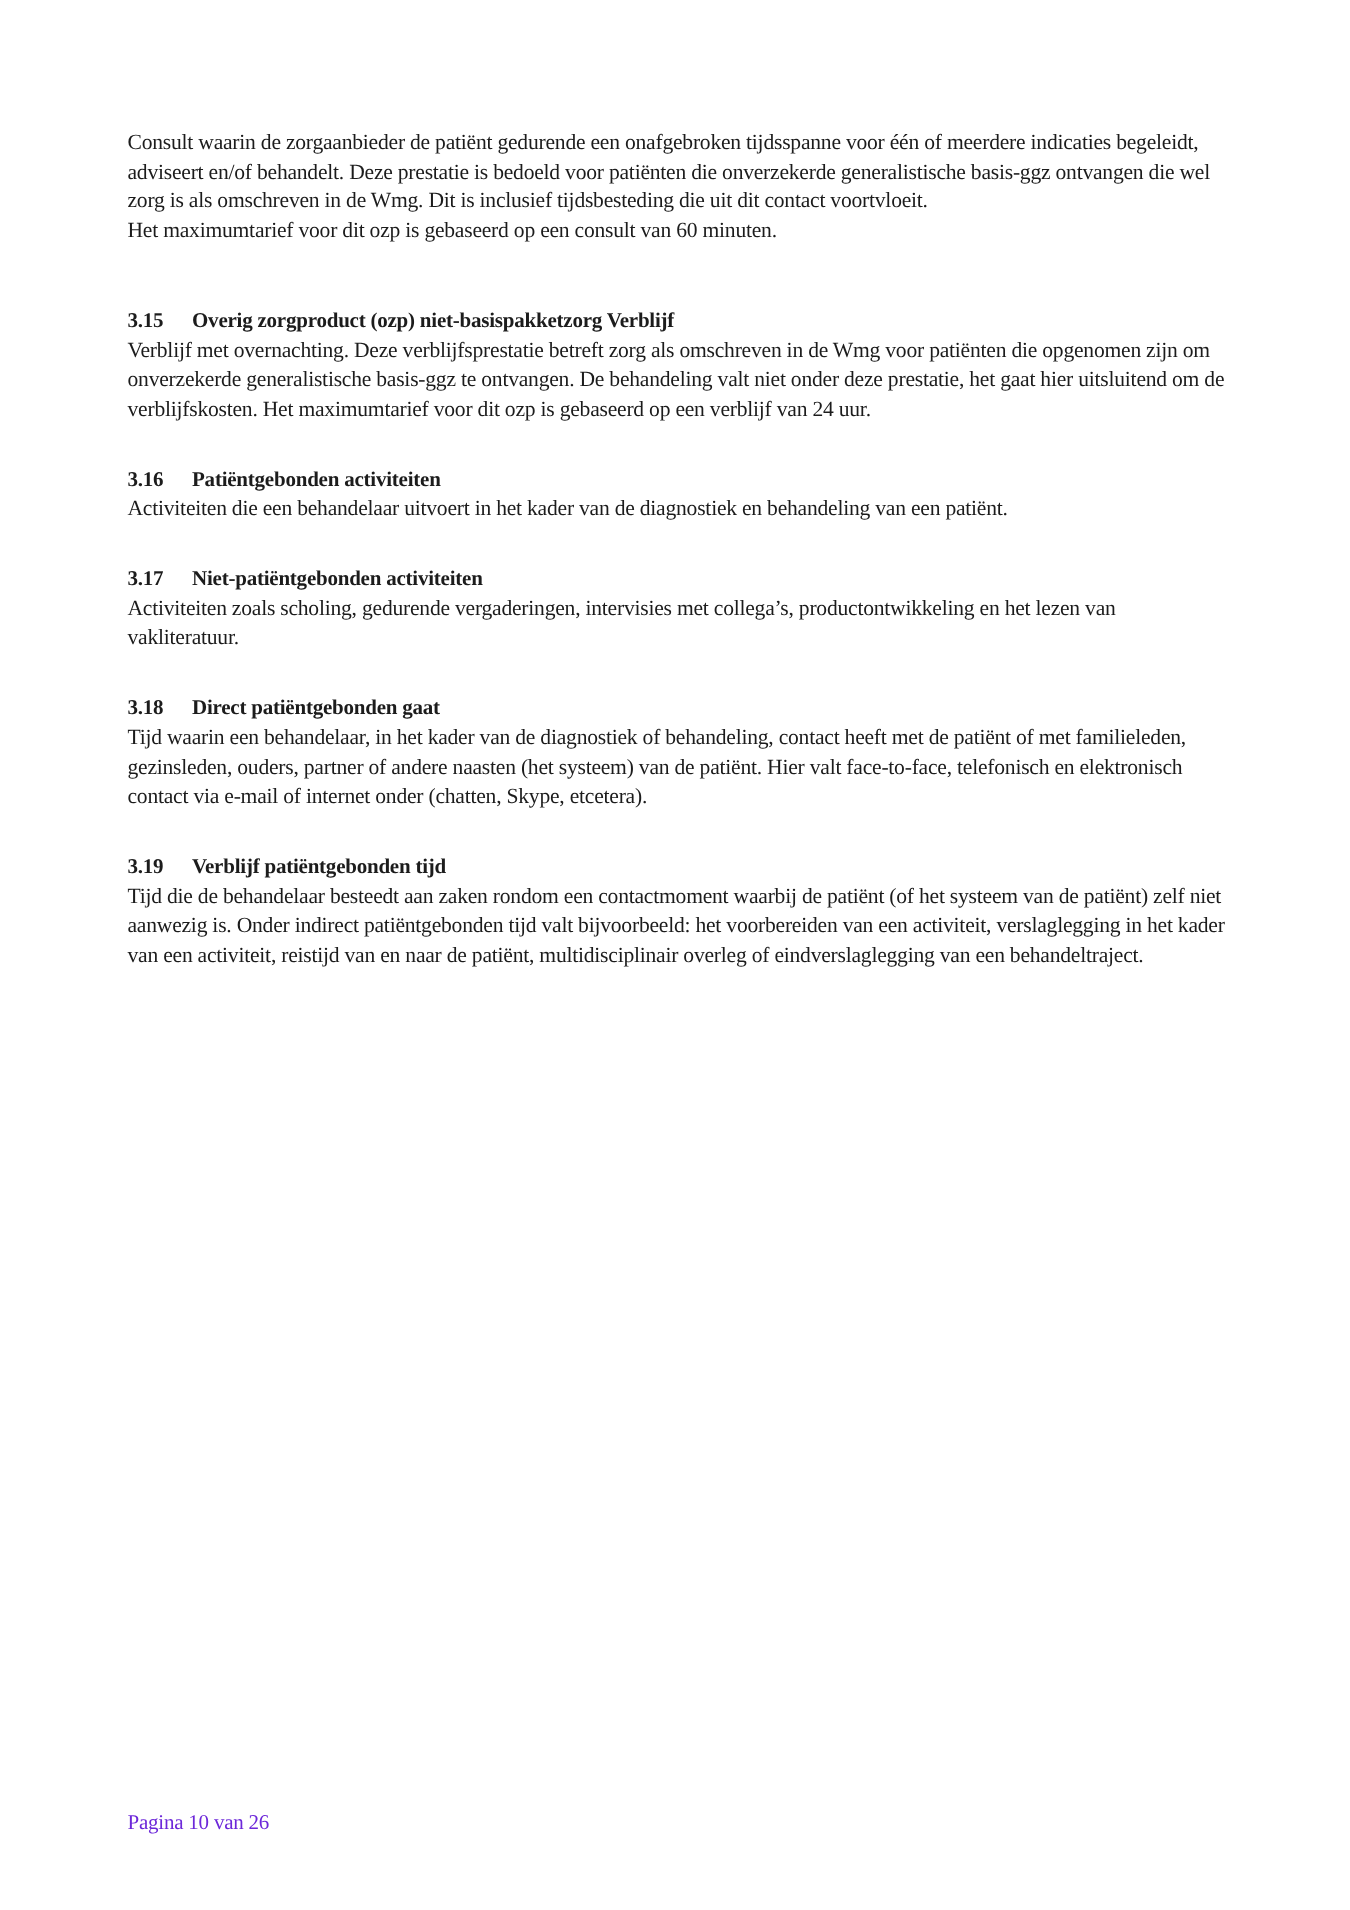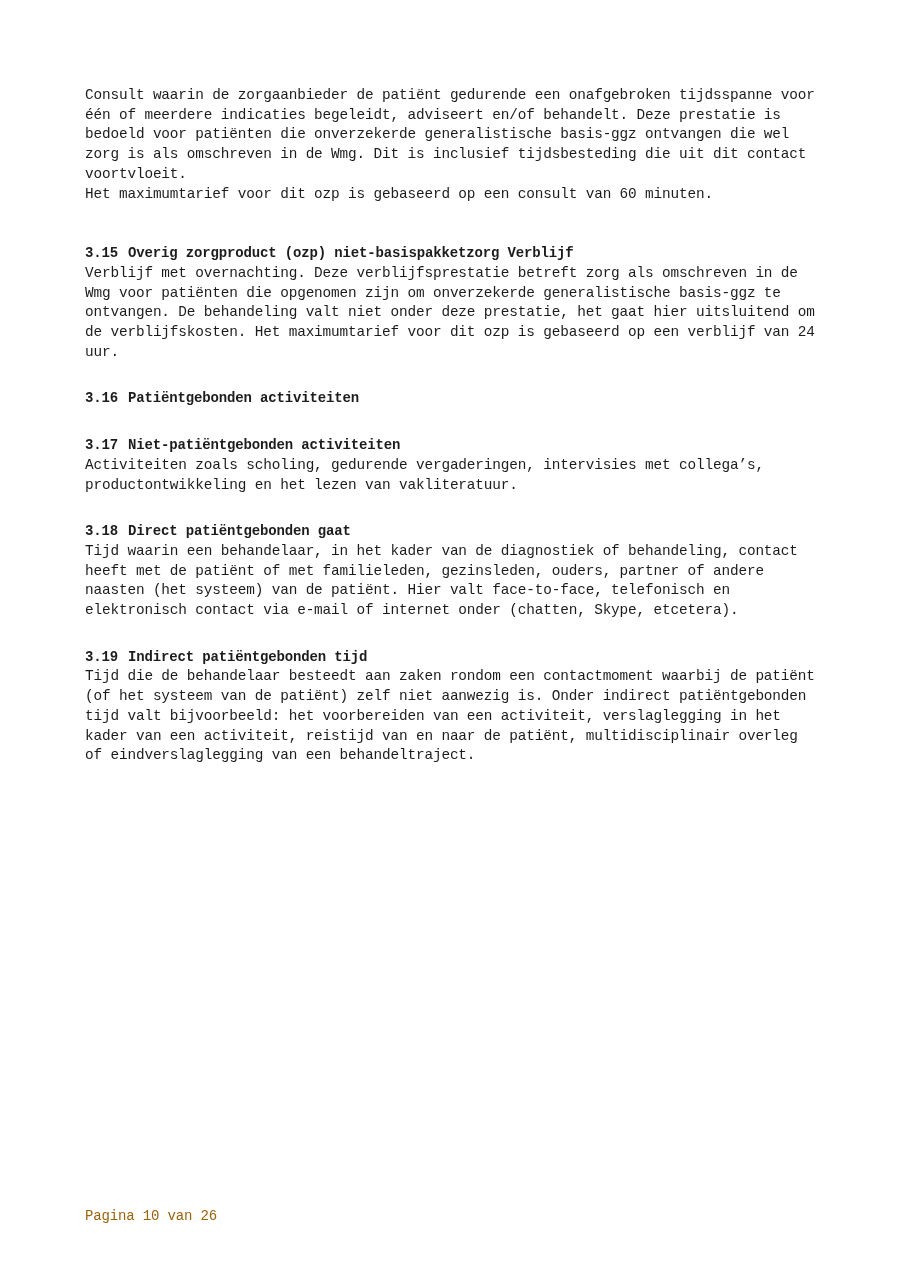--- a/index.html
+++ b/index.html
@@ -5,21 +5,21 @@
   html, body {
     margin: 0;
     padding: 0;
     background: #ffffff;
   }
   .page {
     position: relative;
     width: 900px;
     height: 1273px;
     background: #ffffff;
-    font-family: Liberation Mono, monospace;
+    font-family: Liberation Serif, serif;
     color: #1c1c1c;
     overflow: hidden;
   }
   .content {
     position: absolute;
     left: 85px;
     top: 86px;
     width: 732px;
     font-size: 14.4px;
     line-height: 19.7px;
@@ -52,21 +52,21 @@
   .footer {
     position: absolute;
     left: 85px;
     right: 84px;
     top: 1207px;
     display: flex;
     justify-content: space-between;
     font-size: 14px;
     line-height: 18px;
     letter-spacing: -0.15px;
-    color: #a16207;
+    color: #6d28d9;
   }
 </style>
 </head>
 <body>
 
 <div class="page">
   <div class="content">
 
     <p class="para">Consult waarin de zorgaanbieder de patiënt gedurende een onafgebroken tijdsspanne voor één of meerdere indicaties begeleidt, adviseert en/of behandelt. Deze prestatie is bedoeld voor patiënten die onverzekerde generalistische basis-ggz ontvangen die wel zorg is als omschreven in de Wmg. Dit is inclusief tijdsbesteding die uit dit contact voortvloeit.</p>
     <p class="para">Het maximumtarief voor dit ozp is gebaseerd op een consult van 60 minuten.</p>
@@ -77,20 +77,21 @@
         <span class="sec-title">Overig zorgproduct (ozp) niet-basispakketzorg Verblijf</span>
       </h3>
       <p class="para">Verblijf met overnachting. Deze verblijfsprestatie betreft zorg als omschreven in de Wmg voor patiënten die opgenomen zijn om onverzekerde generalistische basis-ggz te ontvangen. De behandeling valt niet onder deze prestatie, het gaat hier uitsluitend om de verblijfskosten. Het maximumtarief voor dit ozp is gebaseerd op een verblijf van 24 uur.</p>
     </section>
 
     <section class="sec">
       <h3 class="sec-head">
         <span class="sec-num">3.16</span>
         <span class="sec-title">Patiëntgebonden activiteiten</span>
       </h3>
+      <p class="para">Activiteiten die een behandelaar uitvoert in het kader van de diagnostiek en behandeling van een patiënt.</p>
     </section>
 
     <section class="sec">
       <h3 class="sec-head">
         <span class="sec-num">3.17</span>
         <span class="sec-title">Niet-patiëntgebonden activiteiten</span>
       </h3>
       <p class="para">Activiteiten zoals scholing, gedurende vergaderingen, intervisies met collega’s, productontwikkeling en het lezen van vakliteratuur.</p>
     </section>
 
@@ -98,21 +99,21 @@
       <h3 class="sec-head">
         <span class="sec-num">3.18</span>
         <span class="sec-title">Direct patiëntgebonden gaat</span>
       </h3>
       <p class="para">Tijd waarin een behandelaar, in het kader van de diagnostiek of behandeling, contact heeft met de patiënt of met familieleden, gezinsleden, ouders, partner of andere naasten (het systeem) van de patiënt. Hier valt face-to-face, telefonisch en elektronisch contact via e-mail of internet onder (chatten, Skype, etcetera).</p>
     </section>
 
     <section class="sec">
       <h3 class="sec-head">
         <span class="sec-num">3.19</span>
-        <span class="sec-title">Indirect patiëntgebonden tijd</span>
+        <span class="sec-title">Verblijf patiëntgebonden tijd</span>
       </h3>
       <p class="para">Tijd die de behandelaar besteedt aan zaken rondom een contactmoment waarbij de patiënt (of het systeem van de patiënt) zelf niet aanwezig is. Onder indirect patiëntgebonden tijd valt bijvoorbeeld: het voorbereiden van een activiteit, verslaglegging in het kader van een activiteit, reistijd van en naar de patiënt, multidisciplinair overleg of eindverslaglegging van een behandeltraject.</p>
     </section>
 
   </div>
 
   <div class="footer">
     <span>Pagina 10 van 26</span>
   </div>
 </div>

